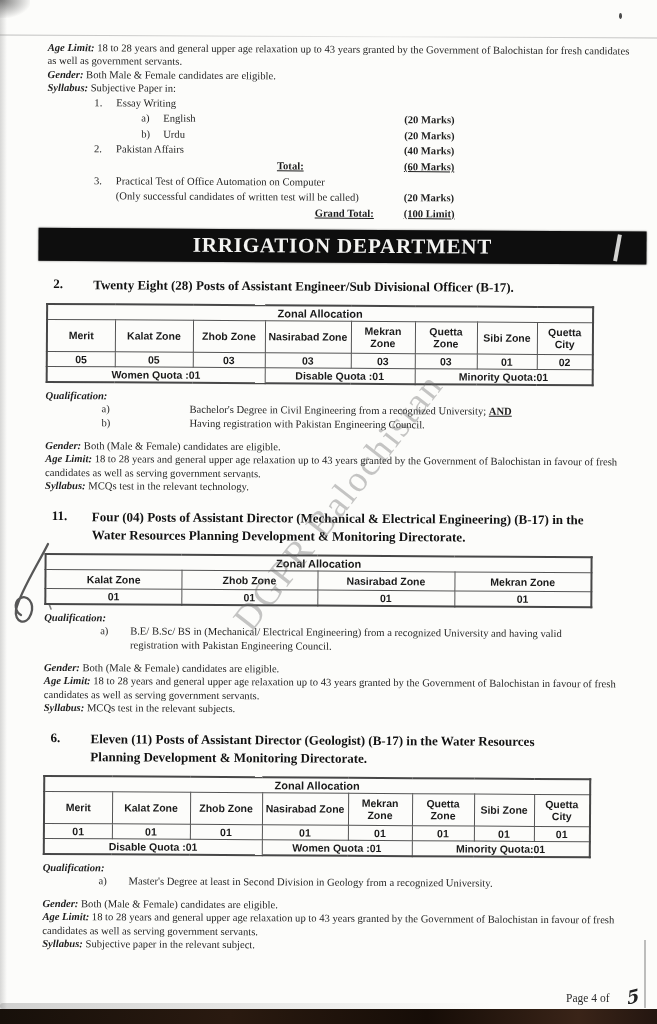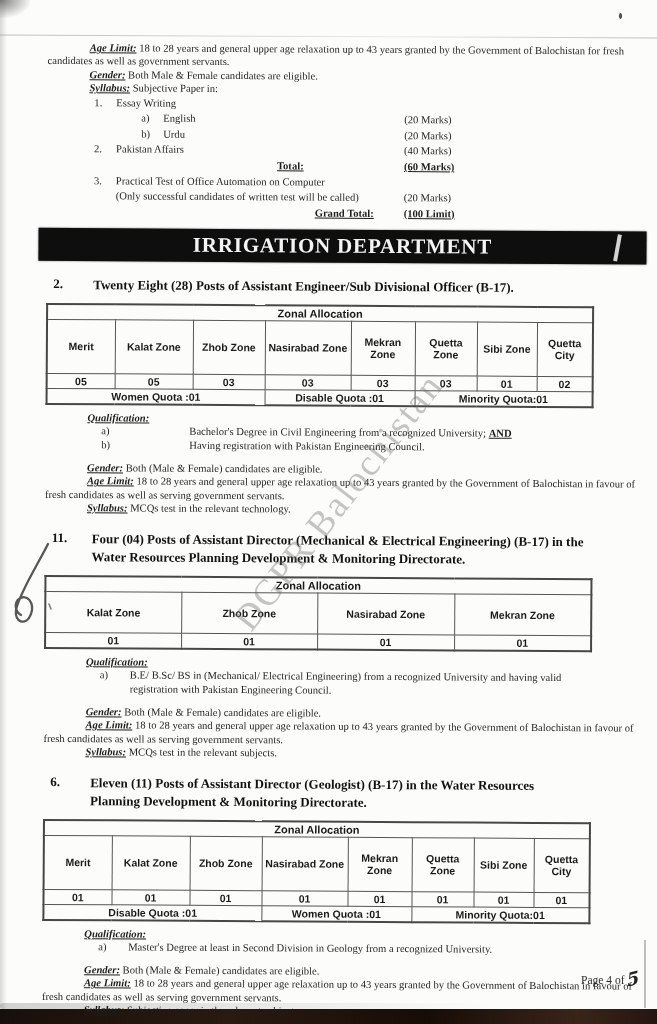--- a/index.html
+++ b/index.html
@@ -24,56 +24,56 @@
     background:linear-gradient(to right,#17100a,#2a1a10 35%,#160d07 65%,#3a2418 88%,#241610);}
   
   .watermark{position:absolute;left:118px;top:480px;width:440px;text-align:center;
     transform:rotate(-52deg);font-size:37px;letter-spacing:2px;
     color:rgba(105,105,105,.38);pointer-events:none;z-index:6;font-family:"Liberation Serif",serif;}
   .margin-mark{position:absolute;left:2px;top:542px;z-index:7;}
   
   .content{position:absolute;left:0;top:0;width:657px;padding:41px 17px 0 48px;box-sizing:border-box;
     transform:rotate(.35deg);transform-origin:60px 0;z-index:3;}
   .para{font-size:10.6px;line-height:13.4px;margin:0;}
-  .lbl{font-weight:bold;font-style:italic;text-decoration:underline;margin-left:42px;}
+  .lbl{font-weight:bold;font-style:italic;}
   .syl-row{position:relative;font-size:10.6px;line-height:15.6px;white-space:nowrap;}
   .syl-num{display:inline-block;width:22px;}
   .lvl1{margin-left:47px;}
   .lvl2{margin-left:94px;}
   .note-ind{margin-left:69px;}
-  .syl-marks{position:absolute;left:357px;}
+  .syl-marks{position:absolute;left:357px;font-weight:bold;}
   .bold-ul{font-weight:bold;text-decoration:underline;text-align:center;}
   .total-lbl{margin-left:230px;}
   .grand-lbl{margin-left:268px;}
   
   .banner{position:relative;margin:9px 0 0 -8px;width:608px;height:33px;background:#0e0e0e;
     color:#f4f4f2;text-align:center;line-height:33px;font-size:21px;font-weight:bold;letter-spacing:.8px;
     box-shadow:0 0 2px rgba(0,0,0,.6);}
   .banner-notch{position:absolute;right:27px;top:3px;width:4px;height:27px;background:rgba(247,247,245,.85);transform:rotate(10deg);}
   
   .post-h{display:flex;margin-top:15px;font-weight:bold;font-size:13px;color:#121212;}
   .post-num{width:40px;margin-left:7px;flex:0 0 auto;}
   .post-title{width:492px;line-height:18.5px;}
   .ztable{width:546px;margin-top:8px;border-collapse:collapse;table-layout:fixed;
     font-family:"Liberation Sans",sans-serif;font-weight:700;font-size:10.5px;color:#1a1a1a;
     border:2px solid #474747;}
   .ztable td{border:1.4px solid #555;text-align:center;padding:1px 2px;overflow:hidden;}
   .ztable .cap{font-size:11px;padding:1px 0;}
-  .ztable .hdr{line-height:12.5px;padding:14px 1px;}
+  .ztable .hdr{line-height:12.5px;padding:3px 1px;}
   .ztable .val{padding:1px 0;}
   .qual{margin-top:6px;}
   .qual-row{display:flex;font-size:10.6px;line-height:13.8px;}
   .qnum{flex:0 0 auto;margin-left:56px;}
   .qwide .qnum{width:88px;}
   .qnorm .qnum{width:30px;}
   .qtext{flex:1;max-width:440px;}
   .detail{margin-top:9px;}
   .detail .para{max-width:592px;}
   
-  .footer{position:absolute;right:17px;bottom:38px;display:flex;align-items:flex-end;gap:3px;
+  .footer{position:absolute;right:17px;bottom:20px;display:flex;align-items:flex-end;gap:18px;
     font-size:11.5px;color:#2b2b2b;z-index:4;}
   .hand-five{display:inline-block;font-family:"DejaVu Serif",serif;font-style:italic;font-weight:bold;
     font-size:18px;line-height:14px;transform:rotate(-14deg) skewX(-8deg);color:#222;}
 </style>
 </head>
 <body>
 
 <div class="page">
 
   <div class="corner-smudge"></div>

